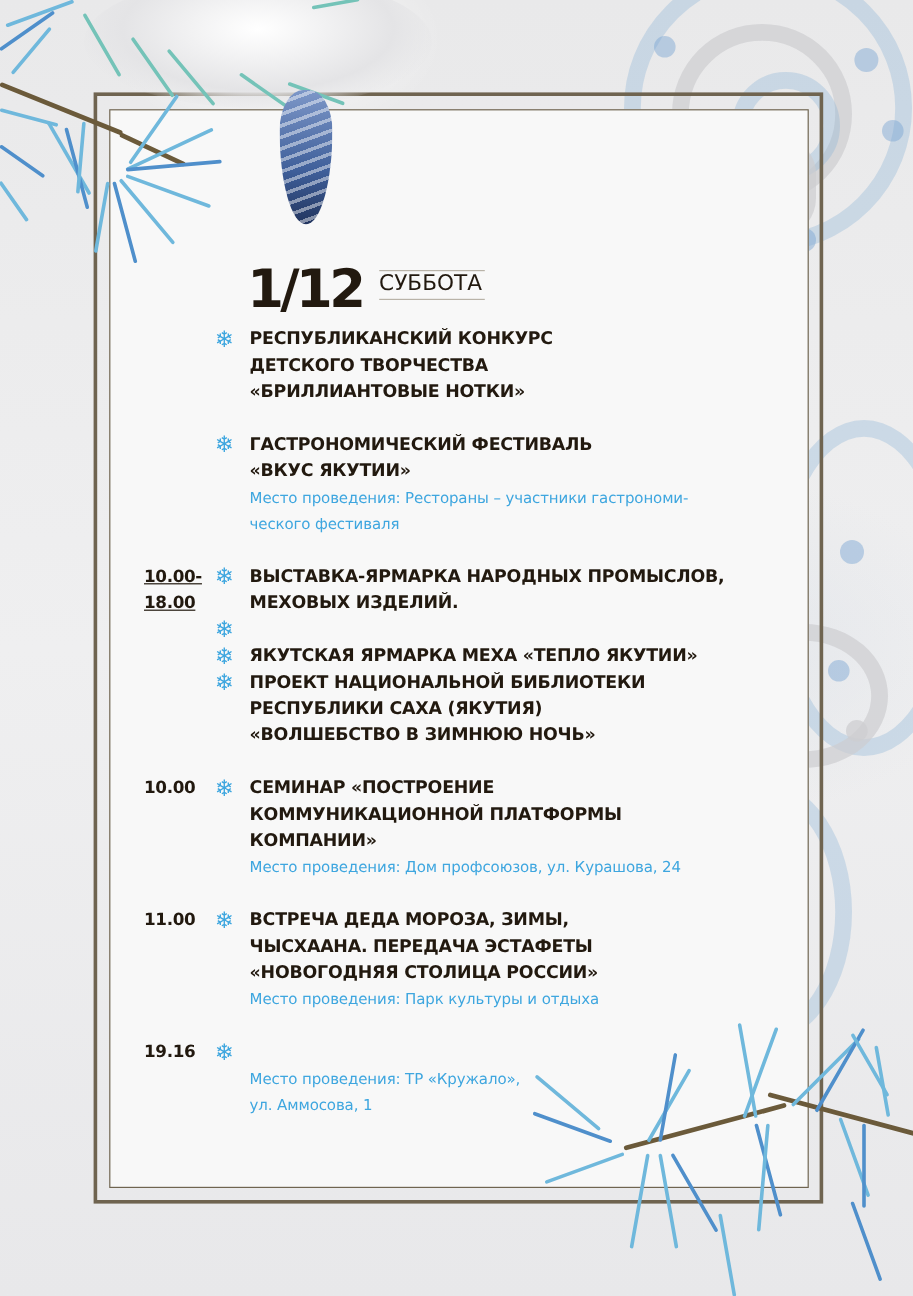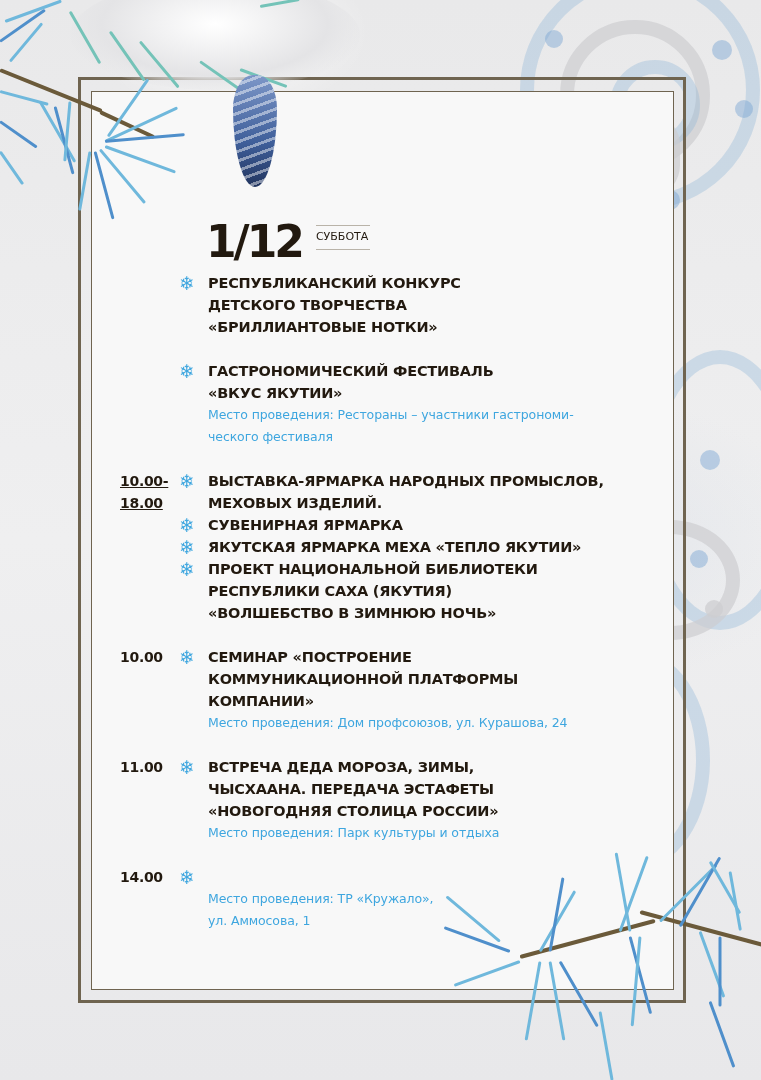--- a/index.html
+++ b/index.html
@@ -66,21 +66,21 @@
   }
 
   
   .date-header { position: absolute; left: 206px; top: 220px; display: flex; align-items: flex-start; }
   .date-num {
     font-family: "DejaVu Sans", sans-serif; font-weight: bold;
     font-size: 44px; letter-spacing: -3px; color: #22190f; line-height: 44px;
   }
   .weekday {
     margin-left: 14px; margin-top: 5px;
-    font-size: 11px; color: #22190f; letter-spacing: 0px;
+    font-size: 18px; color: #22190f; letter-spacing: 0px;
     border-top: 1px solid #b9b3a8; border-bottom: 1px solid #b9b3a8;
     padding: 3px 2px 4px 0; line-height: 16px;
   }
 
   .events { position: absolute; left: 120px; top: 272px; width: 540px; }
   .event { position: relative; margin-bottom: 22px; }
   .row { display: flex; align-items: flex-start; }
   .time {
     width: 58px; flex: 0 0 58px;
     font-weight: bold; font-size: 14px; line-height: 22px; color: #22190f;
@@ -218,21 +218,20 @@
     <div class="row">
       <div class="time" style="white-space:pre-line;text-decoration:underline;">10.00-
 18.00</div>
       <div class="flake">❄</div>
       <div class="title">ВЫСТАВКА-ЯРМАРКА НАРОДНЫХ ПРОМЫСЛОВ,
 МЕХОВЫХ ИЗДЕЛИЙ.</div>
     </div>
     <div class="row" style="margin-top:0;">
       <div class="time"></div>
       <div class="flake">❄</div>
-      <div class="title">СУВЕНИРНАЯ ЯРМАРКА</div>
     </div>
     <div class="row">
       <div class="time"></div>
       <div class="flake">❄</div>
       <div class="title">ЯКУТСКАЯ ЯРМАРКА МЕХА «ТЕПЛО ЯКУТИИ»</div>
     </div>
     <div class="row">
       <div class="time"></div>
       <div class="flake">❄</div>
       <div class="title">ПРОЕКТ НАЦИОНАЛЬНОЙ БИБЛИОТЕКИ
@@ -258,20 +257,20 @@
       <div class="flake">❄</div>
       <div class="title">ВСТРЕЧА ДЕДА МОРОЗА, ЗИМЫ,
 ЧЫСХААНА. ПЕРЕДАЧА ЭСТАФЕТЫ
 «НОВОГОДНЯЯ СТОЛИЦА РОССИИ»</div>
     </div>
     <div class="place">Место проведения: Парк культуры и отдыха</div>
   </div>
 
   <div class="event">
     <div class="row">
-      <div class="time">14.00</div>
+      <div class="time">19.16</div>
       <div class="flake">❄</div>
     </div>
     <div class="place">Место проведения: ТР «Кружало»,
 ул. Аммосова, 1</div>
   </div>
 
 </div>
 
 </body></html>

